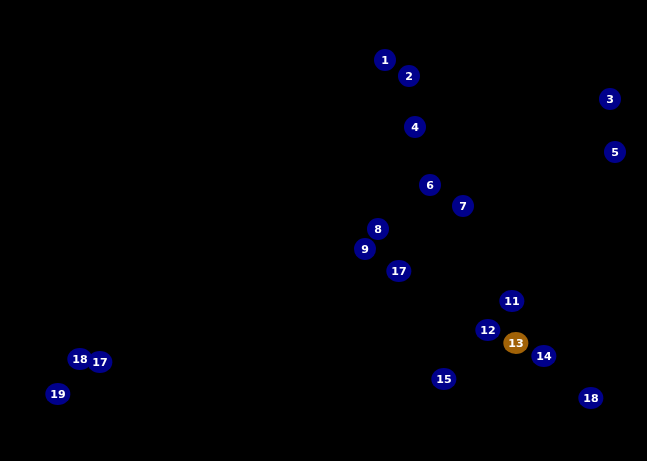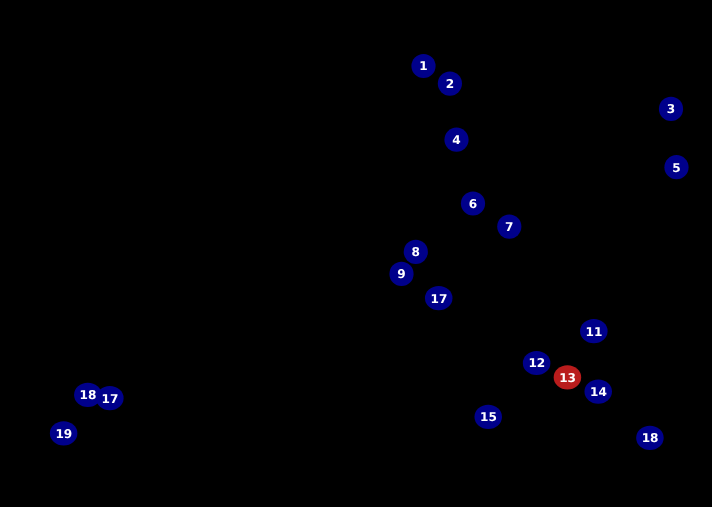--- a/index.html
+++ b/index.html
@@ -39,22 +39,22 @@
     <div class="marker" style="left: 385px; top: 60px; background: rgb(0, 0, 139); color: rgb(255, 255, 255);">1</div>
     <div class="marker" style="left: 409px; top: 76px; background: rgb(0, 0, 139); color: rgb(255, 255, 255);">2</div>
     <div class="marker" style="left: 610px; top: 99px; background: rgb(0, 0, 139); color: rgb(255, 255, 255);">3</div>
     <div class="marker" style="left: 415px; top: 127px; background: rgb(0, 0, 139); color: rgb(255, 255, 255);">4</div>
     <div class="marker" style="left: 615px; top: 152px; background: rgb(0, 0, 139); color: rgb(255, 255, 255);">5</div>
     <div class="marker" style="left: 430px; top: 185px; background: rgb(0, 0, 139); color: rgb(255, 255, 255);">6</div>
     <div class="marker" style="left: 463px; top: 206px; background: rgb(0, 0, 139); color: rgb(255, 255, 255);">7</div>
     <div class="marker" style="left: 378px; top: 229px; background: rgb(0, 0, 139); color: rgb(255, 255, 255);">8</div>
     <div class="marker" style="left: 365px; top: 249px; background: rgb(0, 0, 139); color: rgb(255, 255, 255);">9</div>
     <div class="marker" style="left: 399px; top: 271px; background: rgb(0, 0, 139); color: rgb(255, 255, 255);">17</div>
-    <div class="marker" style="left: 540px; top: 301px; background: rgb(0, 0, 139); color: rgb(255, 255, 255);">11</div>
+    <div class="marker" style="left: 512px; top: 301px; background: rgb(0, 0, 139); color: rgb(255, 255, 255);">11</div>
     <div class="marker" style="left: 488px; top: 330px; background: rgb(0, 0, 139); color: rgb(255, 255, 255);">12</div>
-    <div class="marker" style="left: 516px; top: 343px; background: #b91c1c; color: rgb(255, 255, 255);">13</div>
+    <div class="marker" style="left: 516px; top: 343px; background: #a16207; color: rgb(255, 255, 255);">13</div>
     <div class="marker" style="left: 544px; top: 356px; background: rgb(0, 0, 139); color: rgb(255, 255, 255);">14</div>
     <div class="marker" style="left: 444px; top: 379px; background: rgb(0, 0, 139); color: rgb(255, 255, 255); text-align: right;">15</div>
     <div class="marker" style="left: 591px; top: 398px; background: rgb(0, 0, 139); color: rgb(255, 255, 255);">18</div>
     <div class="marker" style="left: 100px; top: 362px; background: rgb(0, 0, 139); color: rgb(255, 255, 255);">17</div>
     <div class="marker" style="left: 80px; top: 359px; background: rgb(0, 0, 139); color: rgb(255, 255, 255);">18</div>
     <div class="marker" style="left: 58px; top: 394px; background: rgb(0, 0, 139); color: rgb(255, 255, 255);">19</div>
   </div>
 
 </body></html>

